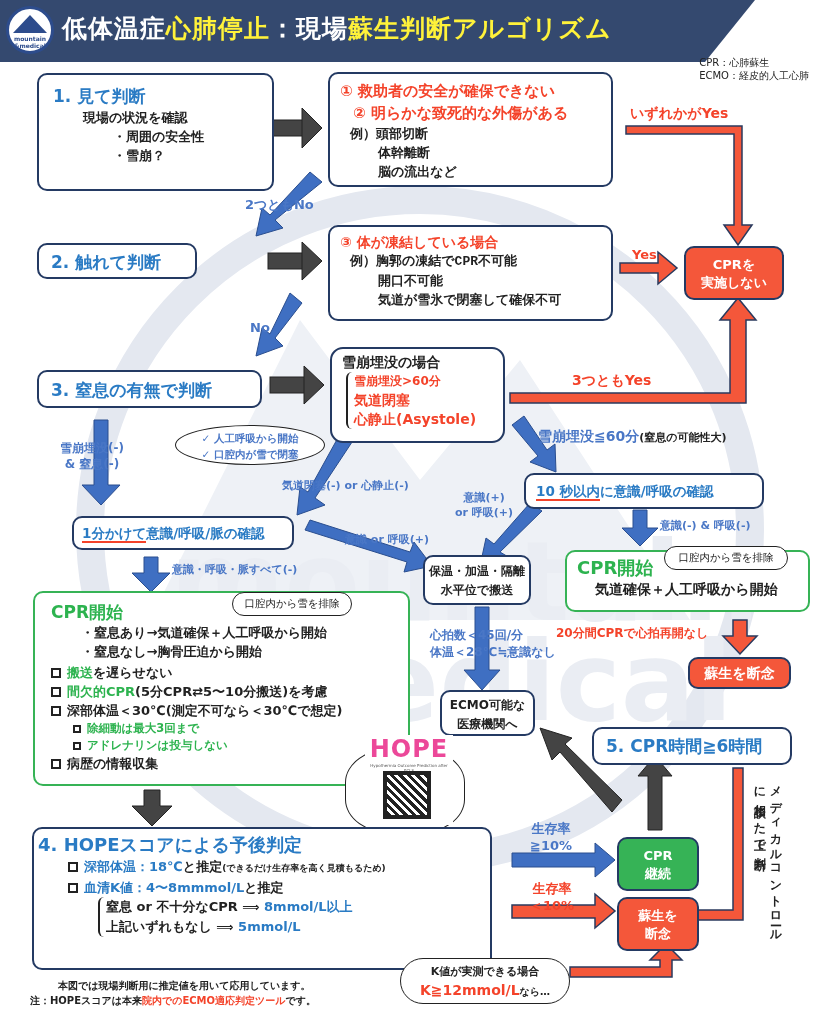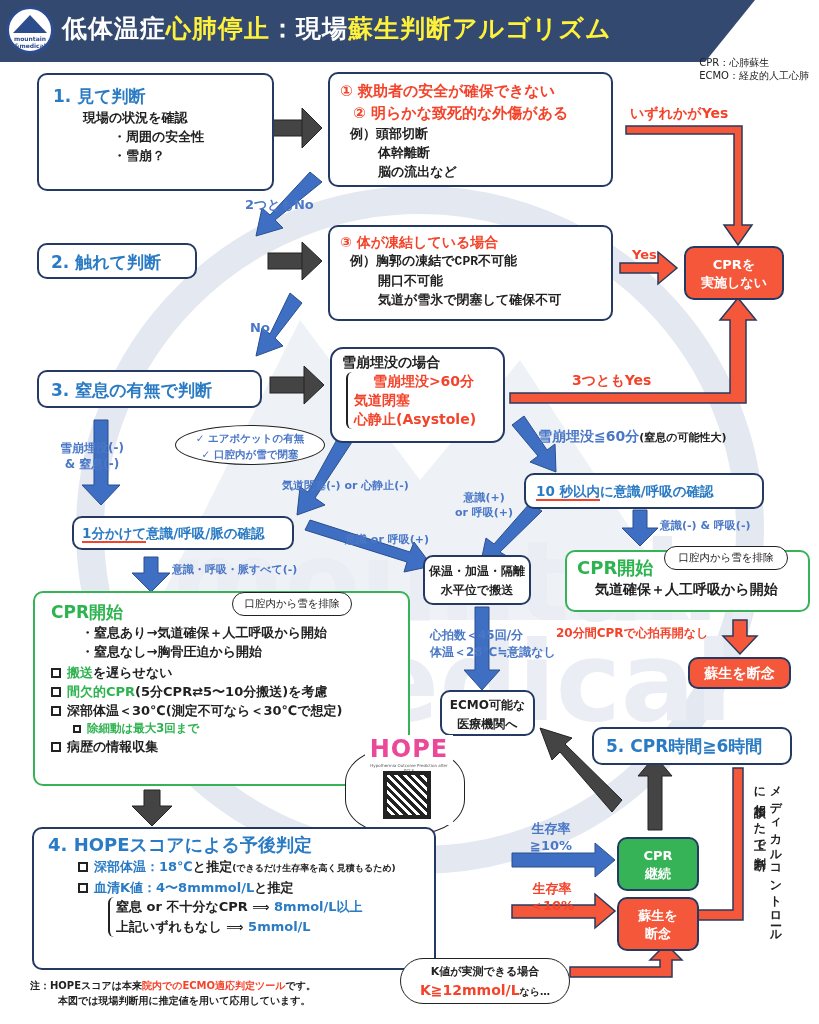--- a/index.html
+++ b/index.html
@@ -176,28 +176,28 @@
   <div>実施しない</div>
 </div>
 
 <div class="box" style="left:37px;top:370px;width:225px;height:38px;padding:7px 12px;">
   <div class="step-title">3. 窒息の有無で判断</div>
 </div>
 
 <div class="box" style="left:330px;top:347px;width:175px;height:96px;padding:4px 10px;border-radius:13px;">
   <div class="line b" style="font-size:14px;">雪崩埋没の場合</div>
   <div style="border-left:2px solid #222;border-radius:6px 0 0 6px;padding-left:6px;margin-left:4px;">
-    <div class="line b red-t" style="font-size:14px;text-align:center;">雪崩埋没&gt;60分</div>
+    <div class="line b red-t" style="font-size:12px;">雪崩埋没&gt;60分</div>
     <div class="line b red-t" style="font-size:14px;">気道閉塞</div>
     <div class="line b red-t" style="font-size:14px;">心静止(Asystole)</div>
   </div>
 </div>
 <div class="lab red-t" style="left:572px;top:372px;font-size:14px;">3つともYes</div>
 <div class="bubble" style="left:175px;top:425px;width:150px;height:40px;padding-top:4px;line-height:16px;">
-  <div class="lblue b">✓ エアポケットの有無</div>
+  <div class="lblue b">✓ 人工呼吸から開始</div>
   <div class="lblue b">✓ 口腔内が雪で閉塞</div>
 </div>
 <div class="lab lblue" style="left:60px;top:440px;text-align:center;line-height:16px;">
   <div>雪崩埋没(-)</div>
   <div>&amp; 窒息(-)</div>
 </div>
 <div class="lab lblue" style="left:538px;top:428px;font-size:14px;">
   <span>雪崩埋没≦60分</span><span style="color:#222;font-size:11px;">(窒息の可能性大)</span>
 </div>
 <div class="lab lblue" style="left:282px;top:478px;font-size:11px;">気道閉塞(-) or 心静止(-)</div>
@@ -242,39 +242,40 @@
 </div>
 
 <div class="box green" style="left:33px;top:591px;width:377px;height:195px;padding:8px 16px;">
   <div class="line b green-t" style="font-size:17px;line-height:22px;">CPR開始</div>
   <div class="line b" style="padding-left:30px;">・窒息あり→気道確保＋人工呼吸から開始</div>
   <div class="line b" style="padding-left:30px;">・窒息なし→胸骨圧迫から開始</div>
   <div class="line b" style="margin-top:2px;"><span class="chk"></span><span class="green-t">搬送</span><span>を遅らせない</span></div>
   <div class="line b"><span class="chk"></span><span class="green-t">間欠的CPR</span><span>(5分CPR⇄5〜10分搬送)を考慮</span></div>
   <div class="line b"><span class="chk"></span><span>深部体温＜30℃(測定不可なら＜30℃で想定)</span></div>
   <div class="line b green-t" style="padding-left:22px;font-size:11.5px;line-height:17px;"><span class="chk s"></span><span>除細動は最大3回まで</span></div>
+  <div class="line b green-t" style="padding-left:22px;font-size:11.5px;line-height:17px;"><span class="chk s"></span><span>アドレナリンは投与しない</span></div>
   <div class="line b"><span class="chk"></span><span>病歴の情報収集</span></div>
 </div>
 <div class="bubble" style="left:232px;top:592px;width:120px;height:24px;padding-top:4px;border-radius:14px;">口腔内から雪を排除</div>
 
 <div class="bubble" style="left:345px;top:748px;width:120px;height:86px;border-radius:40%;"></div>
 <div class="hope-card" style="left:365px;top:735px;width:88px;height:90px;">
   <div style="font-size:24px;font-weight:bold;color:#ec4899;text-align:center;letter-spacing:1px;">HOPE</div>
   <div style="font-size:4px;text-align:center;color:#555;">Hypothermia Outcome Prediction after ECLS</div>
   <div style="position:absolute;left:18px;top:36px;width:48px;height:48px;border:4px solid #222;background:repeating-linear-gradient(45deg,#222 0 3px,#fff 3px 6px);"></div>
 </div>
 
 <div class="box" style="left:592px;top:727px;width:200px;height:38px;padding:6px 12px;">
   <div class="step-title">5. CPR時間≧6時間</div>
 </div>
 <div class="vert" style="position:absolute;left:752px;top:778px;line-height:16px;">
   <span>メディカルコントロール</span><br><span>に相談した上で判断</span>
 </div>
 
-<div class="box" style="left:32px;top:827px;width:404px;height:143px;padding:4px 14px;">
+<div class="box" style="left:32px;top:827px;width:460px;height:143px;padding:4px 4px;">
   <div class="step-title" style="font-size:18px;">4. HOPEスコアによる予後判定</div>
   <div class="line b" style="padding-left:30px;"><span class="chk"></span><span class="blue">深部体温：18℃</span><span>と推定</span><span style="font-size:9px;">(できるだけ生存率を高く見積もるため)</span></div>
   <div class="line b" style="padding-left:30px;"><span class="chk"></span><span class="blue">血清K値：4〜8mmmol/L</span><span>と推定</span></div>
   <div style="margin-left:60px;border-left:2px solid #222;border-radius:6px 0 0 6px;padding-left:6px;">
     <div class="line b"><span>窒息 or 不十分なCPR</span> <span style="font-size:12px;">⟹</span> <span class="blue">8mmol/L以上</span></div>
     <div class="line b"><span>上記いずれもなし</span> <span style="font-size:12px;">⟹</span> <span class="blue">5mmol/L</span></div>
   </div>
 </div>
 
 <div class="lab lblue" style="left:530px;top:820px;font-size:13px;line-height:17px;text-align:center;">
@@ -294,15 +295,15 @@
   <div>蘇生を</div>
   <div>断念</div>
 </div>
 
 <div class="bubble" style="left:400px;top:958px;width:170px;height:46px;border-radius:24px;padding-top:4px;line-height:18px;">
   <div class="b" style="font-size:11px;">K値が実測できる場合</div>
   <div class="b"><span class="red-t" style="font-size:14px;">K≧12mmol/L</span><span style="font-size:10px;">なら…</span></div>
 </div>
 
 <div class="abs" style="left:30px;top:978px;font-size:10px;font-weight:bold;line-height:15px;">
+  <div style="padding-left:28px;">本図では現場判断用に推定値を用いて応用しています。</div>
   <div><span>注：HOPEスコアは本来</span><span class="red-t">院内でのECMO適応判定ツール</span><span>です。</span></div>
-  <div style="padding-left:28px;">本図では現場判断用に推定値を用いて応用しています。</div>
 </div>
 
 </body></html>

